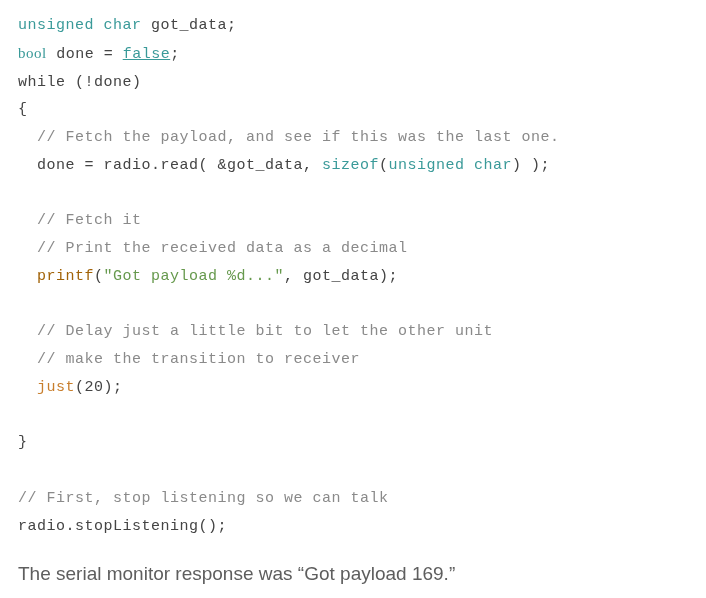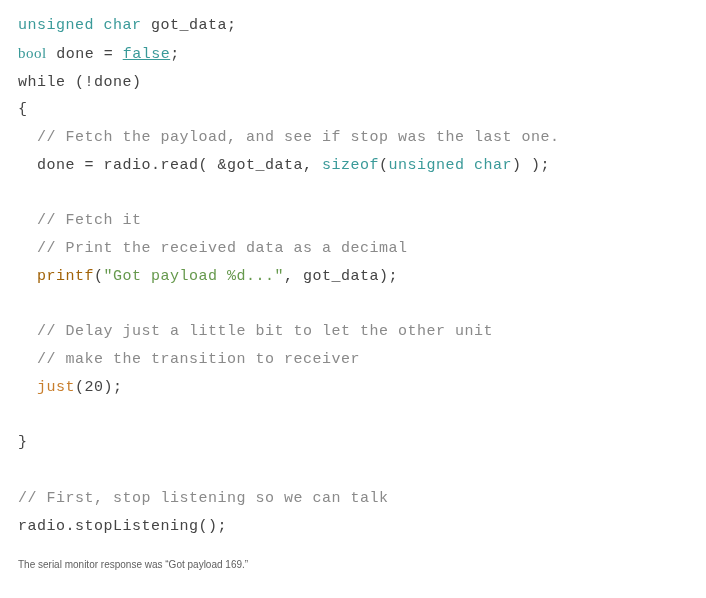--- a/index.html
+++ b/index.html
@@ -24,34 +24,34 @@
     .kw-type { color: #3a9a99; }
     .kw-bool { color: #3a9a99; font-family: Liberation Serif, serif; }
     .kw-val { color: #3a9a99; text-decoration: underline; }
     .kw-sizeof { color: #3a9a99; }
     .fn-printf { color: #a16207; }
     .fn-delay { color: #c87e2c; }
     .str { color: #66994d; }
     .comment { color: #8a8a8a; }
     .footer-text {
       font-family: Arial, Helvetica, sans-serif;
-      font-size: 10px;
+      font-size: 19px;
       color: #5e5e5e;
       margin-top: 16px;
       letter-spacing: normal;
     }
   </style>
 </head>
 <body>
 
 <div class="code-block"><span class="kw-type">unsigned char</span><span> got_data;</span>
 <span class="kw-bool">bool</span><span> done = </span><span class="kw-val">false</span><span>;</span>
 <span>while (!done)</span>
 <span>{</span>
-<span class="comment">  // Fetch the payload, and see if stop was the last one.</span>
+<span class="comment">  // Fetch the payload, and see if this was the last one.</span>
 <span>  done = radio.read( &amp;got_data, </span><span class="kw-sizeof">sizeof</span><span>(</span><span class="kw-type">unsigned char</span><span>) );</span>
 
 <span class="comment">  // Fetch it</span>
 <span class="comment">  // Print the received data as a decimal</span>
 <span>  </span><span class="fn-printf">printf</span><span>(</span><span class="str">"Got payload %d..."</span><span>, got_data);</span>
 
 <span class="comment">  // Delay just a little bit to let the other unit</span>
 <span class="comment">  // make the transition to receiver</span>
 <span>  </span><span class="fn-delay">just</span><span>(20);</span>
 

